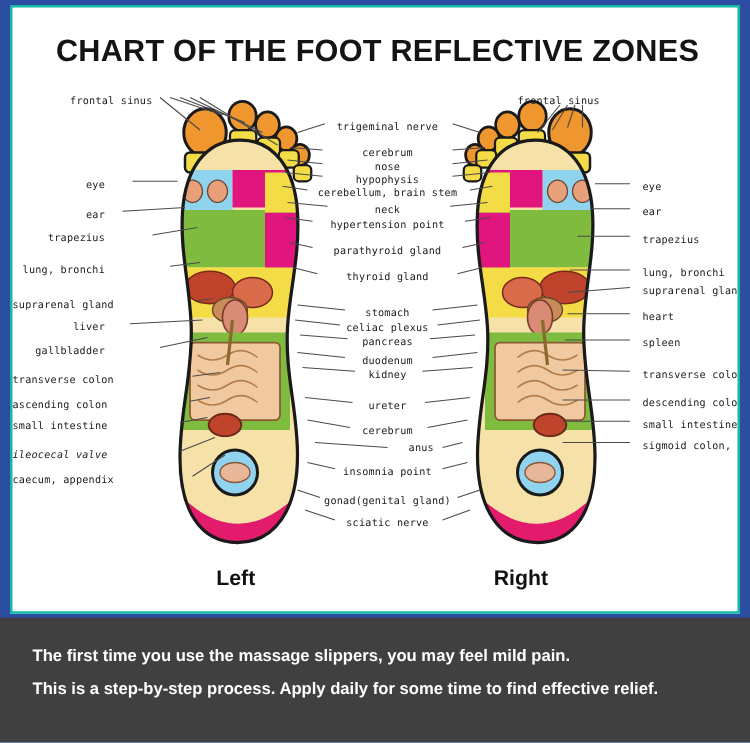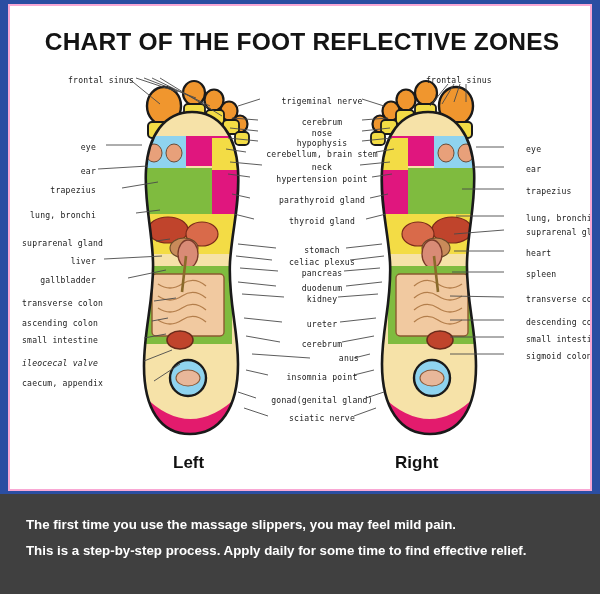--- a/index.html
+++ b/index.html
@@ -6,36 +6,35 @@
   body{
     width:600px;height:594px;overflow:hidden;
     background:#2b4ea2;
     font-family:"Liberation Sans",sans-serif;
   }
   #root{position:relative;width:600px;height:594px;background:#2b4ea2;}
 
   
   .card{
     position:absolute;left:8px;top:4px;width:584px;height:487px;
-    background:#ffffff;border:2px solid #f9a8d4;box-sizing:border-box;
+    background:#ffffff;border:2px solid #14b8a6;box-sizing:border-box;
     overflow:hidden;
   }
   .title{
     position:absolute;left:0;top:22px;width:584px;text-align:center;
     font-size:24.5px;font-weight:bold;letter-spacing:.2px;color:#141414;
     font-family:"Liberation Sans",sans-serif;
   }
 
   
   .lbl{
     position:absolute;
     font-family:"DejaVu Sans Mono","Liberation Mono",monospace;
     font-size:8.1px;color:#1a1a1a;white-space:nowrap;letter-spacing:.2px;
     line-height:10px;
-    margin-left:12px;
   }
   .lbl.r{text-align:right;}
   .lbl.c{text-align:center;}
 
   .foot-cap{
     position:absolute;font-size:17px;font-weight:bold;color:#111;
     font-family:"Liberation Sans",sans-serif;
   }
 
   

